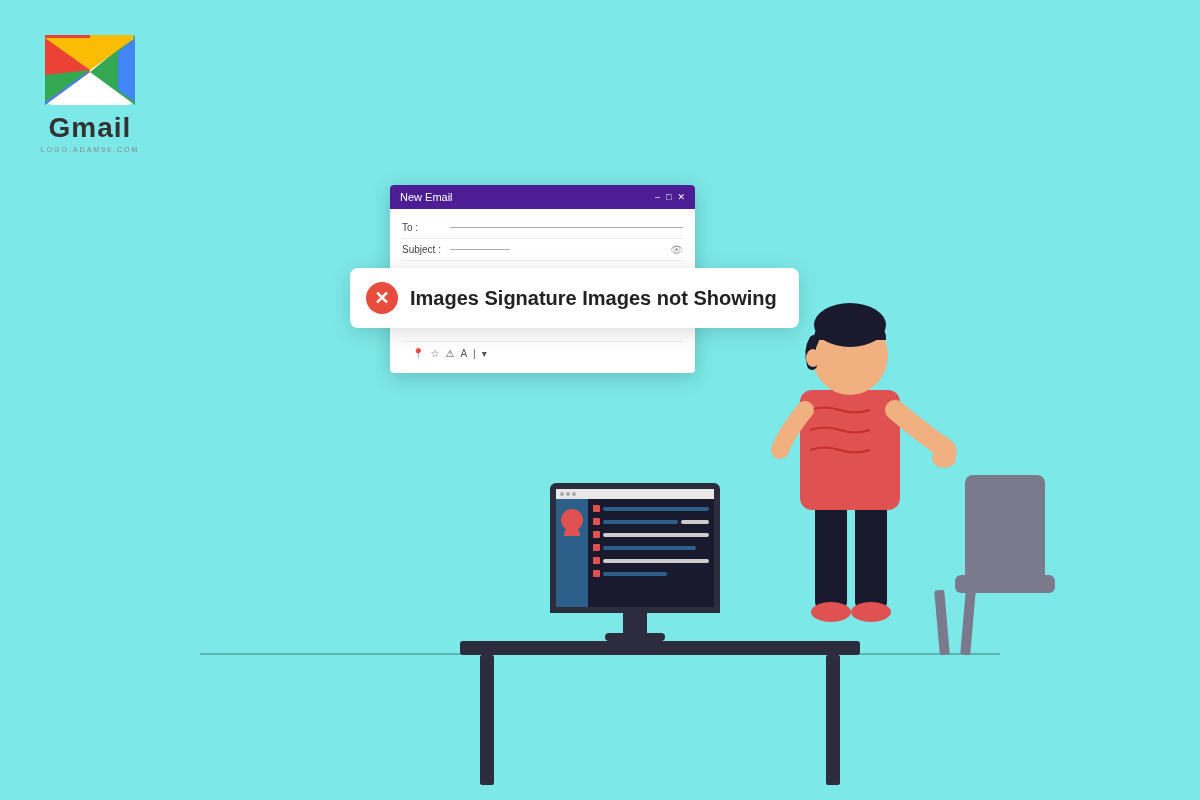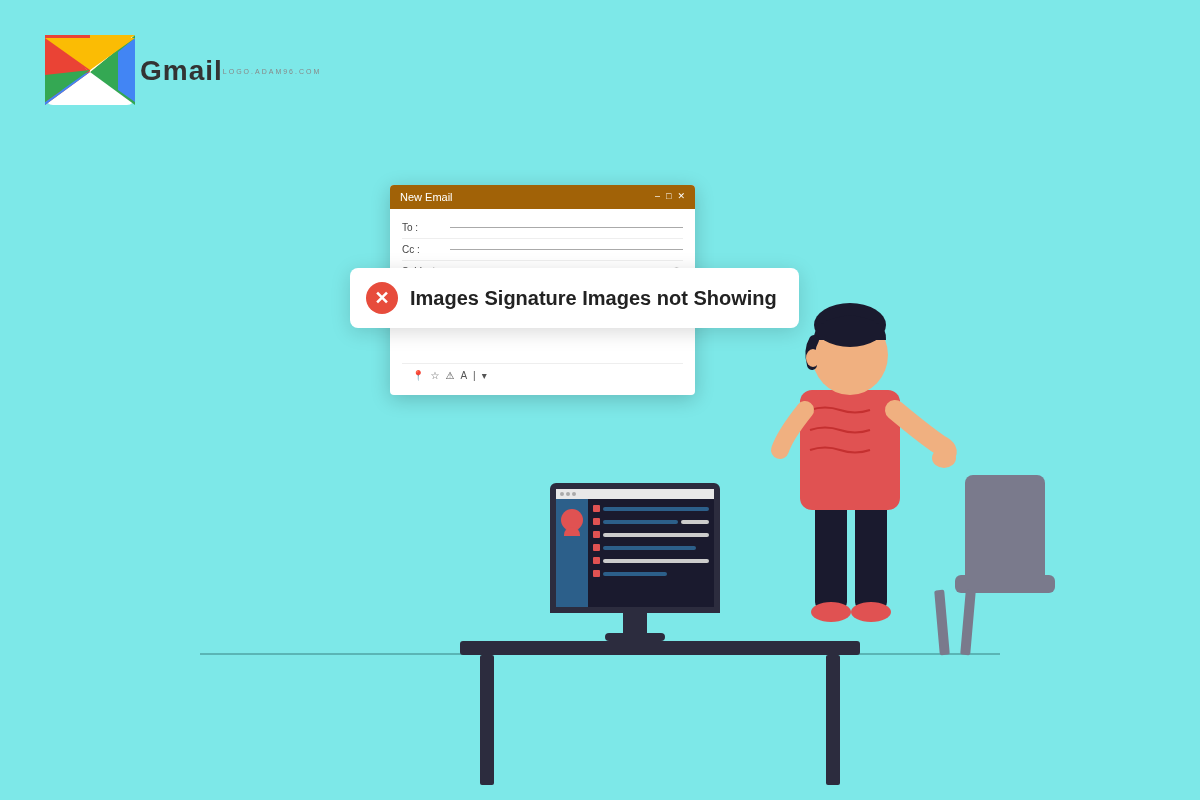--- a/index.html
+++ b/index.html
@@ -12,20 +12,21 @@
       overflow: hidden;
       position: relative;
     }
 
     
     .gmail-logo {
       position: absolute;
       top: 30px;
       left: 40px;
       display: flex;
+      flex-direction: column;
       align-items: center;
     }
 
     .gmail-m-icon {
       width: 100px;
       height: 80px;
     }
 
     .gmail-text {
       font-size: 28px;
@@ -49,25 +50,26 @@
       top: 185px;
       left: 390px;
       width: 305px;
       background: white;
       border-radius: 4px;
       box-shadow: 0 4px 20px rgba(0,0,0,0.2);
       z-index: 1;
     }
 
     .email-titlebar {
-      background: #a16207;
+      background: #4c1d95;
       color: white;
       font-size: 11px;
       padding: 6px 10px;
       display: flex;
+      align-items: center;
       justify-content: space-between;
       border-radius: 4px 4px 0 0;
     }
 
     .window-controls {
       display: flex;
       gap: 6px;
       font-size: 9px;
     }
 
@@ -354,24 +356,20 @@
       <span>□</span>
       <span>✕</span>
     </div>
   </div>
   <div class="email-body">
     <div class="email-field">
       <span class="email-field-label">To :</span>
       <div class="email-field-line"></div>
     </div>
     <div class="email-field">
-      <span class="email-field-label">Cc :</span>
-      <div class="email-field-line"></div>
-    </div>
-    <div class="email-field">
       <span class="email-field-label">Subject :</span>
       <div class="email-field-line-short"></div>
       <span style="margin-left:auto; font-size:10px; color:#999;">👁</span>
     </div>
     <div class="email-content-area"></div>
     <div class="email-toolbar">
       <span style="font-size:10px; color:#555;">📍</span>
       <span style="font-size:10px; color:#555;">☆</span>
       <span style="font-size:10px; color:#555;">⚠</span>
       <span style="font-size:10px; color:#555;">A</span>

